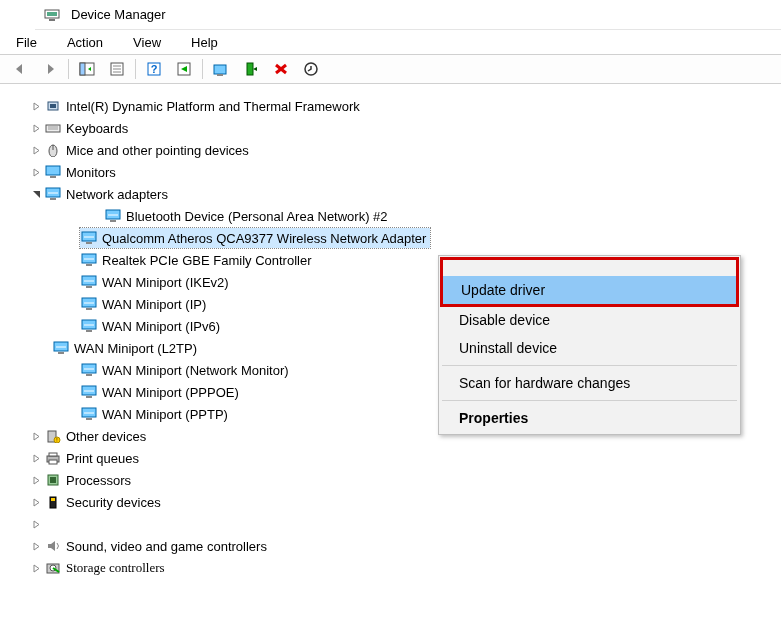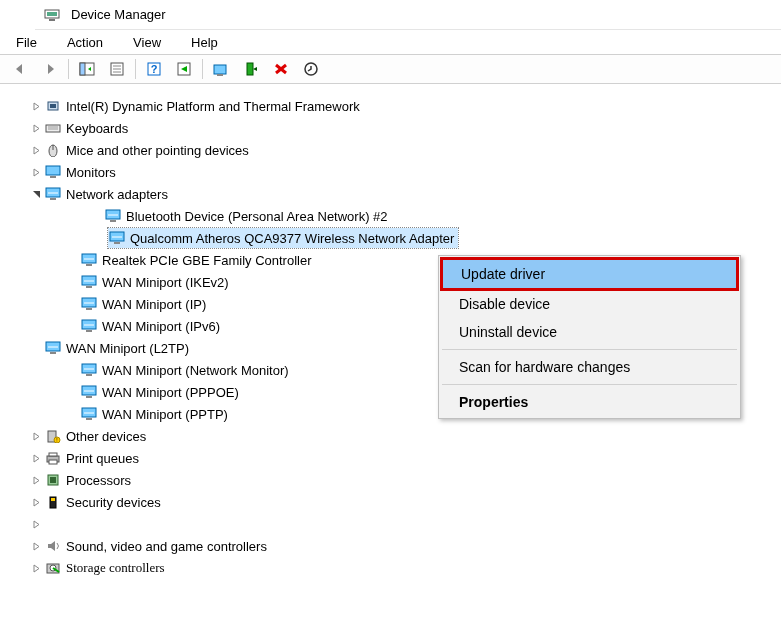--- a/index.html
+++ b/index.html
@@ -123,20 +123,21 @@
     padding: 6px 18px;
     font-size: 14px;
     cursor: default;
   }
   .cm-item.highlight-frame {
     border: 3px solid #d10000;
     margin: -1px;
   }
   .cm-item.highlight {
     background: #90c8f6;
+    margin-top: 16px;
   }
   .cm-sep {
     height: 1px;
     background: #d0d0d0;
     margin: 3px 1px;
   }
   .cm-item.bold { font-weight: 700; }
 
   
   .svg-monitor { width:16px; height:14px; }
@@ -319,21 +320,21 @@
         <span class="icon">
           <svg class="svg-net" viewBox="0 0 16 14">
             <rect x="1" y="1" width="14" height="9" fill="#7cf" stroke="#06a"></rect>
             <rect x="5" y="11" width="6" height="2" fill="#888"></rect>
             <line x1="3" y1="6" x2="13" y2="6" stroke="#fff"></line>
           </svg>
         </span>
         <span class="label">Bluetooth Device (Personal Area Network) #2</span>
       </span>
     </div>
-    <div class="row selected" style="padding-left: 92px;">
+    <div class="row selected" style="padding-left: 64px;">
       <span class="expander"></span>
       <span class="label-wrap">
         <span class="icon">
           <svg class="svg-net" viewBox="0 0 16 14">
             <rect x="1" y="1" width="14" height="9" fill="#7cf" stroke="#06a"></rect>
             <rect x="5" y="11" width="6" height="2" fill="#888"></rect>
             <line x1="3" y1="6" x2="13" y2="6" stroke="#fff"></line>
           </svg>
         </span>
         <span class="label">Qualcomm Atheros QCA9377 Wireless Network Adapter</span>
@@ -384,21 +385,21 @@
         <span class="icon">
           <svg class="svg-net" viewBox="0 0 16 14">
             <rect x="1" y="1" width="14" height="9" fill="#7cf" stroke="#06a"></rect>
             <rect x="5" y="11" width="6" height="2" fill="#888"></rect>
             <line x1="3" y1="6" x2="13" y2="6" stroke="#fff"></line>
           </svg>
         </span>
         <span class="label">WAN Miniport (IPv6)</span>
       </span>
     </div>
-    <div class="row" style="padding-left: 28px;">
+    <div class="row" style="padding-left: 36px;">
       <span class="expander"></span>
       <span class="label-wrap">
         <span class="icon">
           <svg class="svg-net" viewBox="0 0 16 14">
             <rect x="1" y="1" width="14" height="9" fill="#7cf" stroke="#06a"></rect>
             <rect x="5" y="11" width="6" height="2" fill="#888"></rect>
             <line x1="3" y1="6" x2="13" y2="6" stroke="#fff"></line>
           </svg>
         </span>
         <span class="label">WAN Miniport (L2TP)</span>

